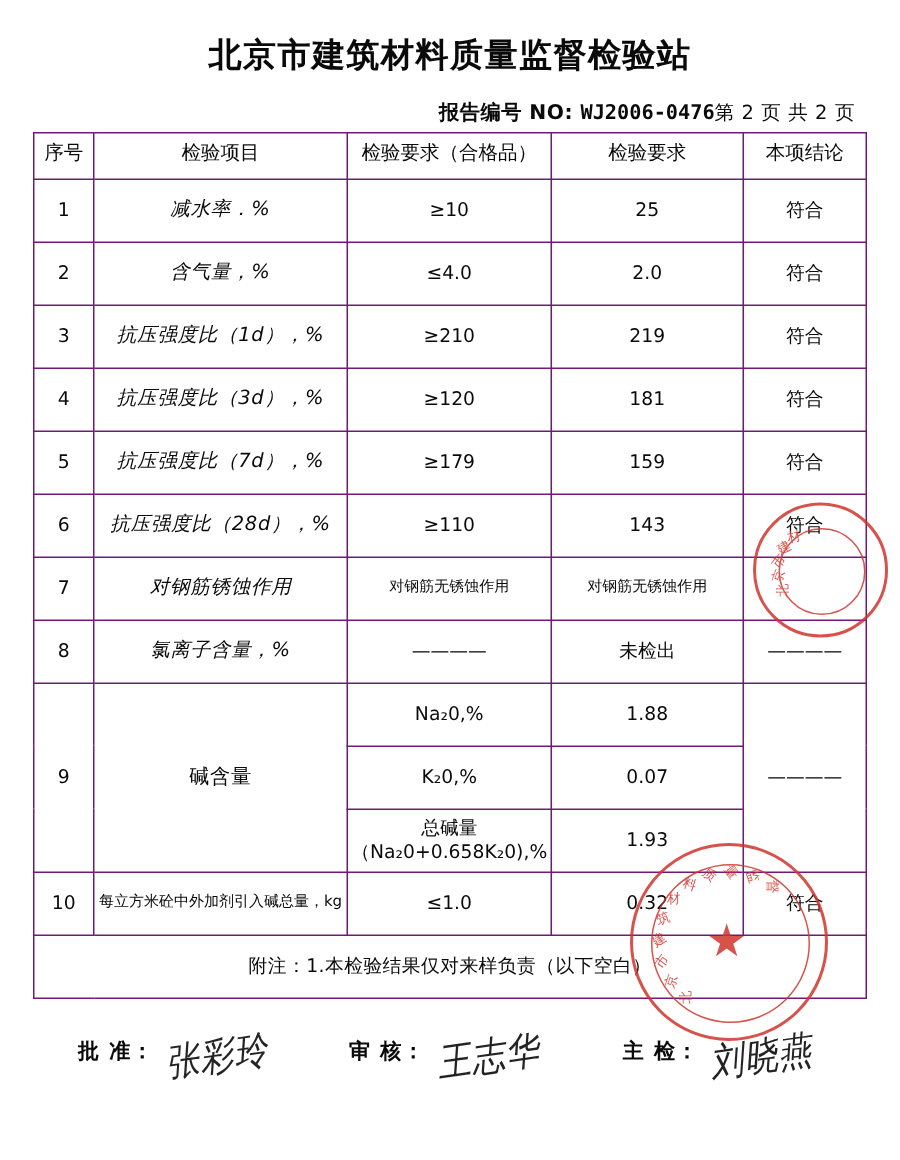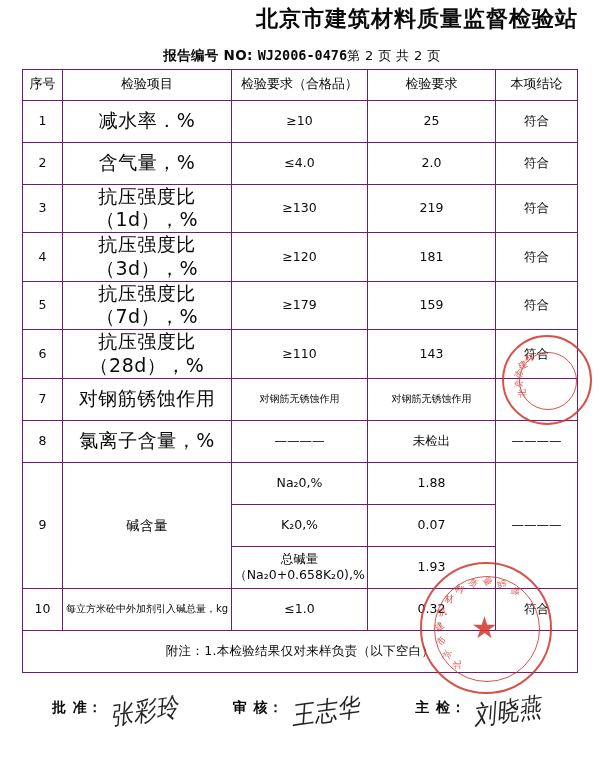--- a/index.html
+++ b/index.html
@@ -16,42 +16,42 @@
     overflow: hidden;
   }
   .page {
     position: relative;
     width: 600px;
     height: 773px;
     box-sizing: border-box;
     padding: 0 22px;
   }
   .title-block {
-    text-align: right;
-    padding-top: 5px;
+    text-align: center;
+    padding-top: 24px;
   }
   .title-main {
     font-size: 22px;
     font-weight: bold;
     letter-spacing: 1px;
     line-height: 1.25;
     font-family: "DejaVu Serif", "Liberation Serif", serif;
   }
   .title-sub {
     font-size: 21px;
     font-weight: bold;
     letter-spacing: 6px;
     line-height: 1.5;
     font-family: "DejaVu Serif", "Liberation Serif", serif;
     margin-top: 2px;
   }
   .meta-row {
     display: flex;
     align-items: flex-end;
-    justify-content: center;
+    justify-content: flex-end;
     margin-top: 14px;
     padding: 0 8px 4px 12px;
     font-size: 13px;
   }
   .meta-left {
     font-weight: bold;
     font-size: 13.5px;
     letter-spacing: 0.3px;
   }
   .meta-left .num {
@@ -81,22 +81,23 @@
   table.report thead th {
     height: 30px;
     font-weight: normal;
     font-size: 13px;
   }
   .col-no { width: 40px; }
   .col-req { width: 136px; }
   .col-res { width: 128px; }
   .col-con { width: 82px; }
   .cell-item {
-    font-size: 19px;
+    font-size: 13px;
     letter-spacing: 0.5px;
+    font-style: italic;
   }
   .cell-small {
     font-size: 10px;
   }
   .sub-label {
     font-size: 12.5px;
     text-align: center;
   }
   td.alkali-name {
     font-size: 13.5px;
@@ -269,21 +270,21 @@
       <tr>
         <td>2</td>
         <td class="cell-item">含气量，%</td>
         <td>≤4.0</td>
         <td>2.0</td>
         <td>符合</td>
       </tr>
       <tr>
         <td>3</td>
         <td class="cell-item">抗压强度比（1d），%</td>
-        <td>≥130</td>
+        <td>≥210</td>
         <td>219</td>
         <td>符合</td>
       </tr>
       <tr>
         <td>4</td>
         <td class="cell-item">抗压强度比（3d），%</td>
         <td>≥120</td>
         <td>181</td>
         <td>符合</td>
       </tr>

